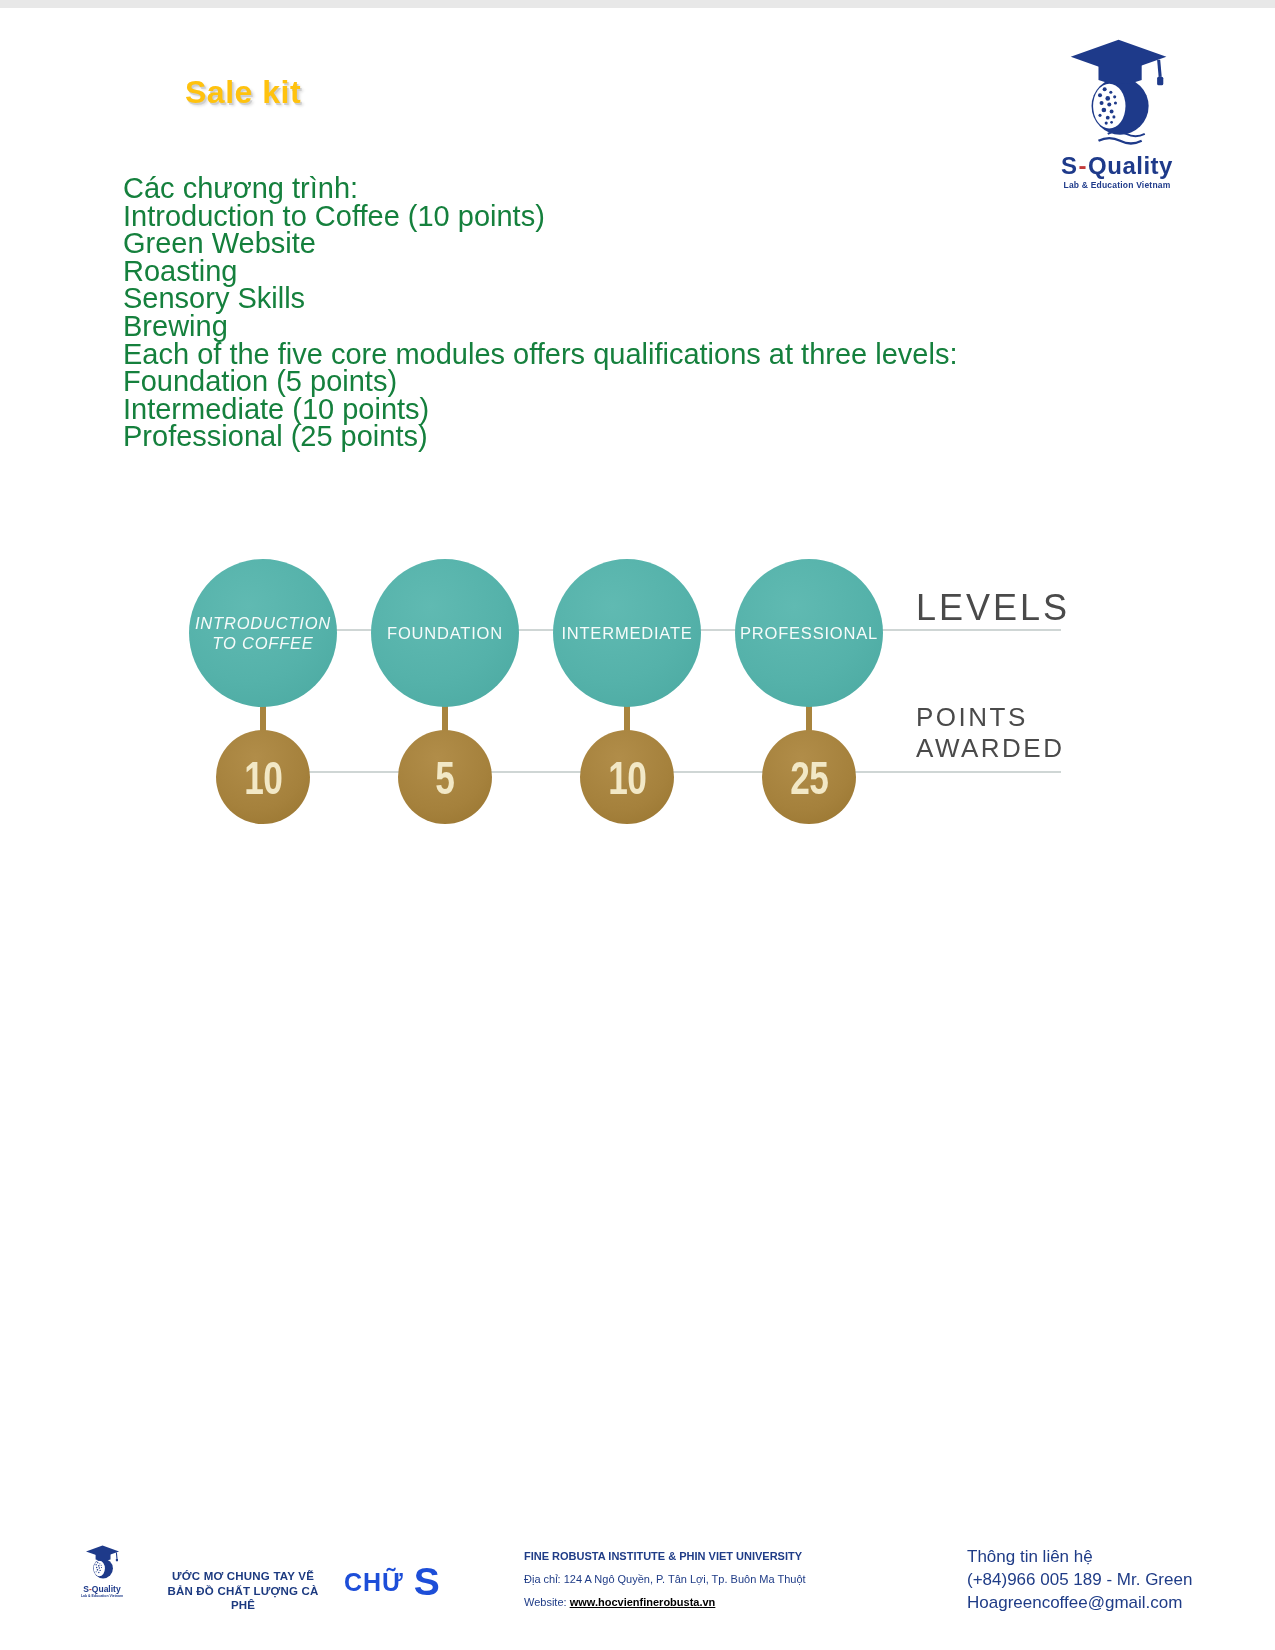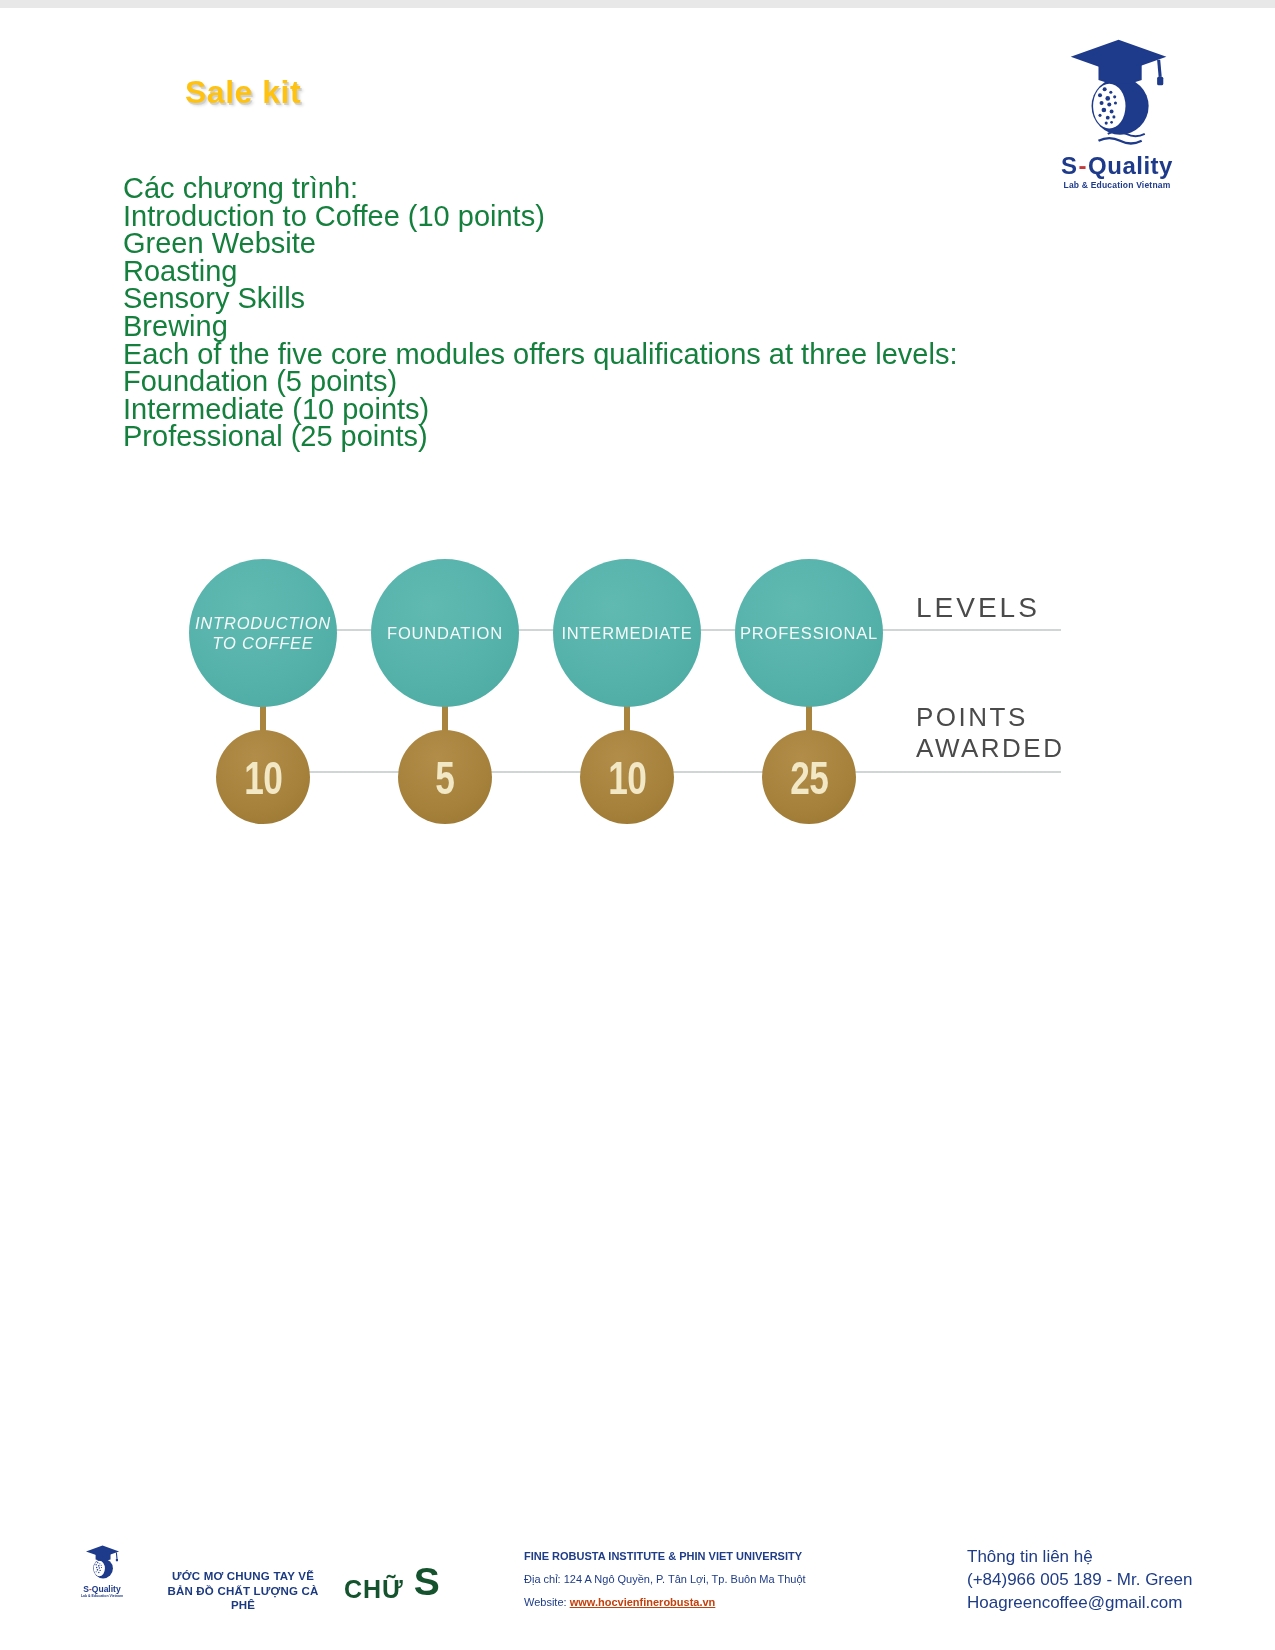--- a/index.html
+++ b/index.html
@@ -43,47 +43,47 @@
   .pts-circle{
     position:absolute;width:94px;height:94px;border-radius:50%;z-index:2;
     background:radial-gradient(circle at 42% 30%,#b18d49 0%,#a5813c 60%,#97742f 100%);
     display:flex;align-items:center;justify-content:center;
   }
   .pts-circle .num{
     color:#f2e8c6;font-size:47px;font-weight:700;display:inline-block;
     transform:scaleX(.75);letter-spacing:-1px;
   }
   .side-label{
-    position:absolute;color:#4a4a4a;font-size:28px;letter-spacing:3px;
+    position:absolute;color:#4a4a4a;font-size:36px;letter-spacing:3px;
     line-height:31px;z-index:2;
   }
   
   .footer-logo{
     position:absolute;left:72px;top:1536px;width:60px;
     display:flex;flex-direction:column;align-items:center;line-height:1;
   }
   .footer-logo .brand{font-size:8.5px;font-weight:800;color:#1e3a8a;margin-top:1px;}
   .footer-logo .brand .hyph{color:#c23a3a;}
   .footer-logo .tagline{font-size:3.5px;font-weight:700;color:#1e3a8a;margin-top:1px;}
   .slogan{
     position:absolute;left:158px;top:1561px;width:170px;text-align:center;
     font-size:11.5px;font-weight:700;line-height:14.5px;color:#1c3a80;letter-spacing:.2px;
   }
   .chu-s{
-    position:absolute;left:344px;top:1552px;display:flex;align-items:flex-end;gap:10px;
-    color:#14532d;
+    position:absolute;left:344px;top:1552px;display:flex;align-items:center;gap:10px;
+    color:#1d4ed8;
   }
   .chu-s .chu{font-size:25px;font-weight:700;letter-spacing:1px;}
   .chu-s .s{font-size:39px;font-weight:700;}
   .institute{
     position:absolute;left:524px;top:1537px;
     font-size:11px;line-height:23px;color:#1f3c87;
   }
   .institute .name{font-weight:600;}
-  .institute a{color:#c2410c;font-weight:600;text-decoration:underline;pointer-events:auto;}
+  .institute a{color:#000000;font-weight:600;text-decoration:underline;pointer-events:auto;}
   .contact{
     position:absolute;left:967px;top:1537px;
     font-size:17px;line-height:23px;color:#1f3c87;
   }
 </style>
 </head>
 <body>
 
 <div class="page">
 

